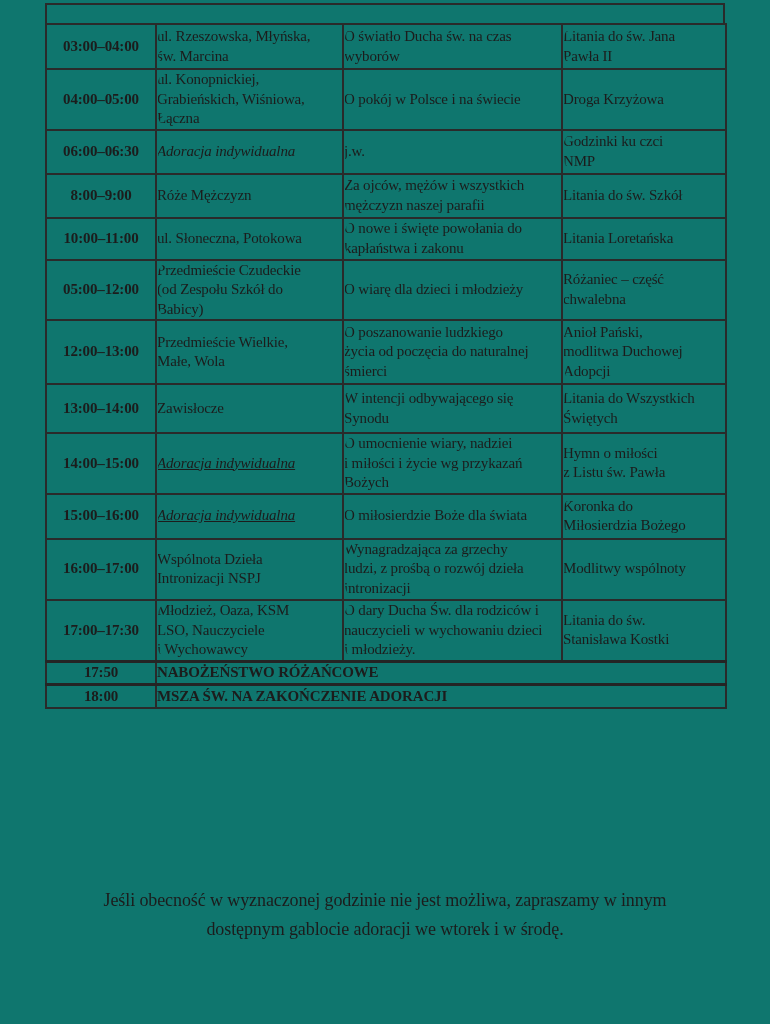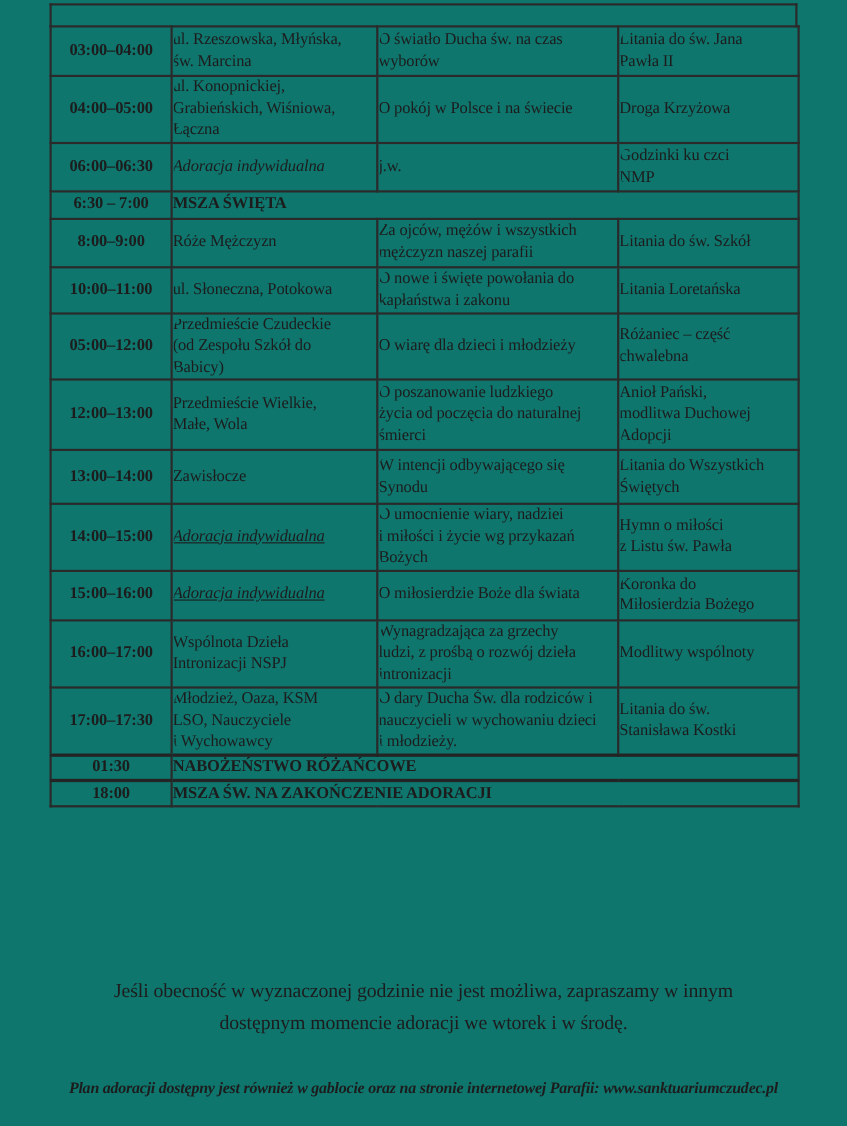--- a/index.html
+++ b/index.html
@@ -107,24 +107,20 @@
         <td class="intention">O pokój w Polsce i na świecie</td>
         <td class="devotion">Droga Krzyżowa</td>
       </tr>
       <tr style="height:44px">
         <td class="time">06:00–06:30</td>
         <td class="group italic">Adoracja indywidualna</td>
         <td class="intention">j.w.</td>
         <td class="devotion">Godzinki ku czci
 NMP</td>
       </tr>
-      <tr style="height:25px">
-        <td class="time">6:30 – 7:00</td>
-        <td class="merged" colspan="3">MSZA ŚWIĘTA</td>
-      </tr>
       <tr style="height:44px">
         <td class="time">8:00–9:00</td>
         <td class="group">Róże Mężczyzn</td>
         <td class="intention">Za ojców, mężów i wszystkich
 mężczyzn naszej parafii</td>
         <td class="devotion">Litania do św. Szkół</td>
       </tr>
       <tr style="height:42px">
         <td class="time">10:00–11:00</td>
         <td class="group">ul. Słoneczna, Potokowa</td>
@@ -190,28 +186,27 @@
         <td class="group">Młodzież, Oaza, KSM
 LSO, Nauczyciele
 i Wychowawcy</td>
         <td class="intention">O dary Ducha Św. dla rodziców i
 nauczycieli w wychowaniu dzieci
 i młodzieży.</td>
         <td class="devotion">Litania do św.
 Stanisława Kostki</td>
       </tr>
       <tr class="heavy-top" style="height:22px">
-        <td class="time">01:30</td>
+        <td class="time">17:50</td>
         <td class="merged" colspan="3">NABOŻEŃSTWO RÓŻAŃCOWE</td>
       </tr>
       <tr class="heavy-top" style="height:24px">
         <td class="time">18:00</td>
         <td class="merged" colspan="3">MSZA ŚW. NA ZAKOŃCZENIE ADORACJI</td>
       </tr>
     </tbody>
   </table>
 
   <p class="note">Jeśli obecność w wyznaczonej godzinie nie jest możliwa, zapraszamy w innym
-dostępnym momencie adoracji we wtorek i w środę.</p>
-
-  <p class="footer">Plan adoracji dostępny jest również w gablocie oraz na stronie internetowej Parafii: www.sanktuariumczudec.pl</p>
+dostępnym gablocie adoracji we wtorek i w środę.</p>
+
 
 </div>
 
 </body></html>

